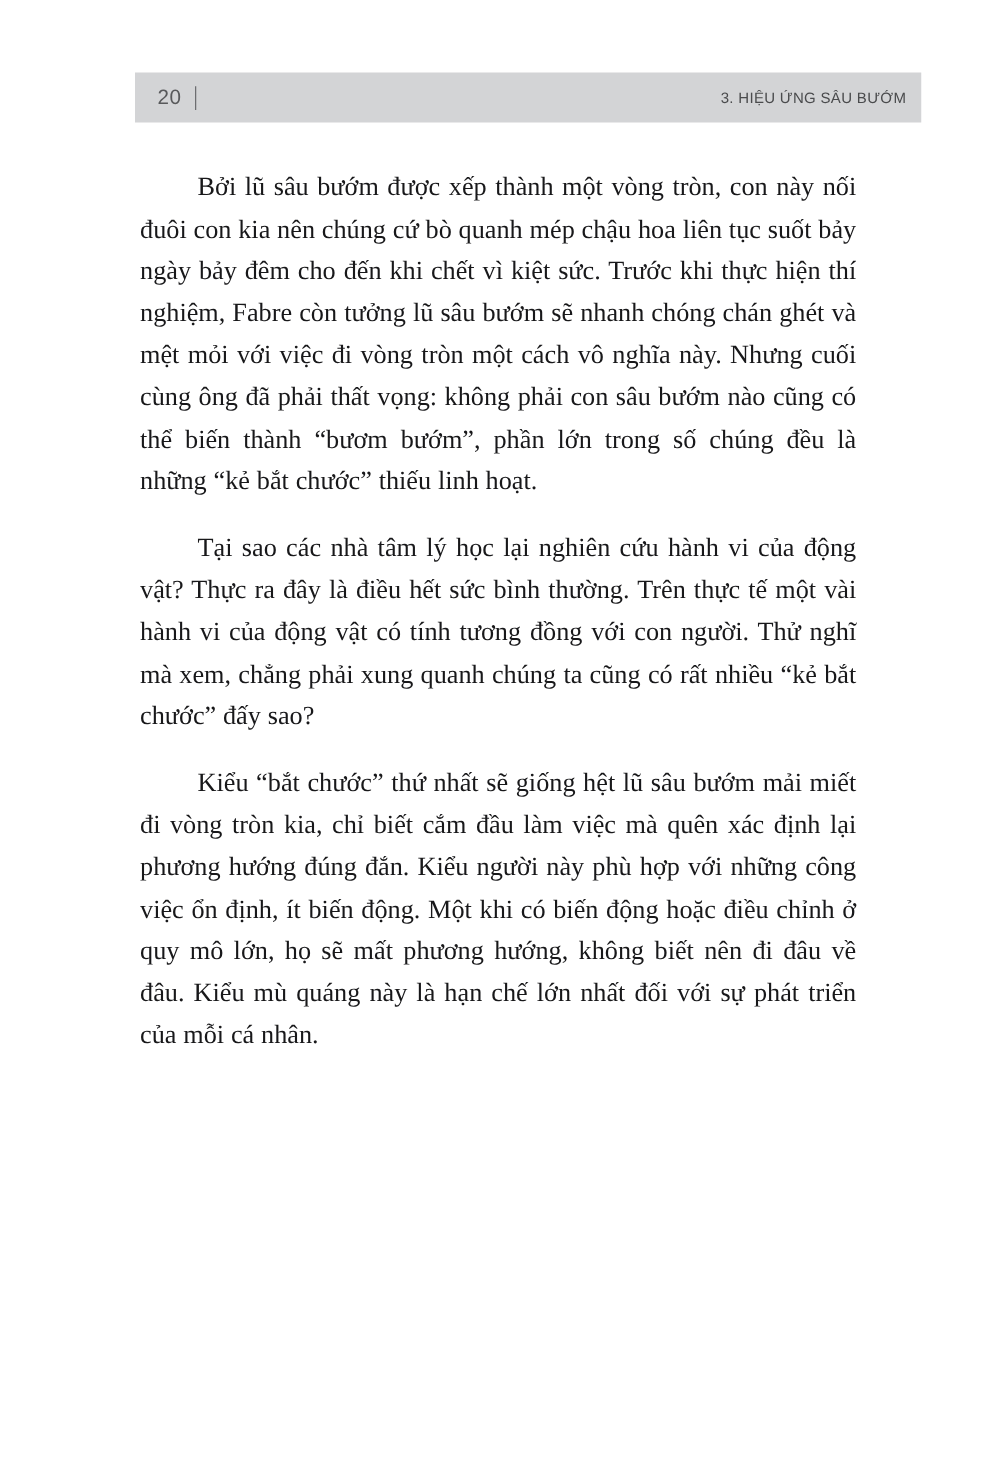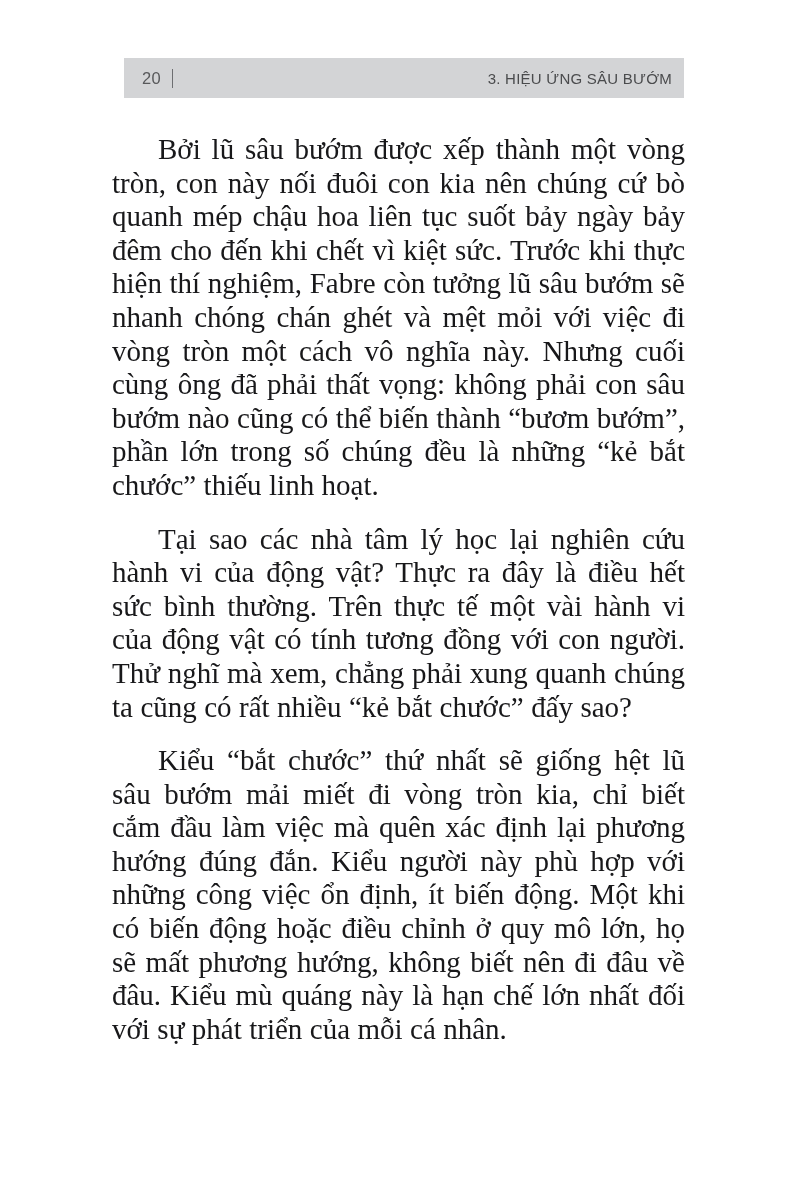--- a/index.html
+++ b/index.html
@@ -18,23 +18,23 @@
 
   .page {
     position: absolute;
     inset: 0;
     background: #ffffff;
   }
 
   
   .header-band {
     position: absolute;
-    left: 124px;
+    left: 108px;
     top: 58px;
-    width: 560px;
+    width: 629px;
     height: 40px;
     background: #d3d4d6;
     display: flex;
     align-items: center;
     justify-content: space-between;
     box-sizing: border-box;
     padding: 0 12px 0 18px;
   }
 
   .folio-group {
@@ -53,38 +53,38 @@
 
   .folio-rule {
     display: inline-block;
     width: 1px;
     height: 19px;
     background: #6d6e71;
   }
 
   .running-title {
     font-family: "Liberation Sans", "DejaVu Sans", sans-serif;
-    font-size: 15px;
+    font-size: 12px;
     color: #4a4b4d;
     letter-spacing: 0.25px;
     white-space: nowrap;
     line-height: 1;
   }
 
   
   .body-column {
     position: absolute;
     left: 112px;
     top: 133px;
     width: 581px;
   }
 
   p.body-paragraph {
     margin: 0 8px 20px 0;
-    font-size: 29px;
+    font-size: 21px;
     line-height: 33.6px;
     color: #18181a;
     text-align: justify;
     text-indent: 46px;
     hyphens: none;
     word-spacing: 0.2px;
   }
 
   p.body-paragraph:last-child {
     margin-bottom: 0;

